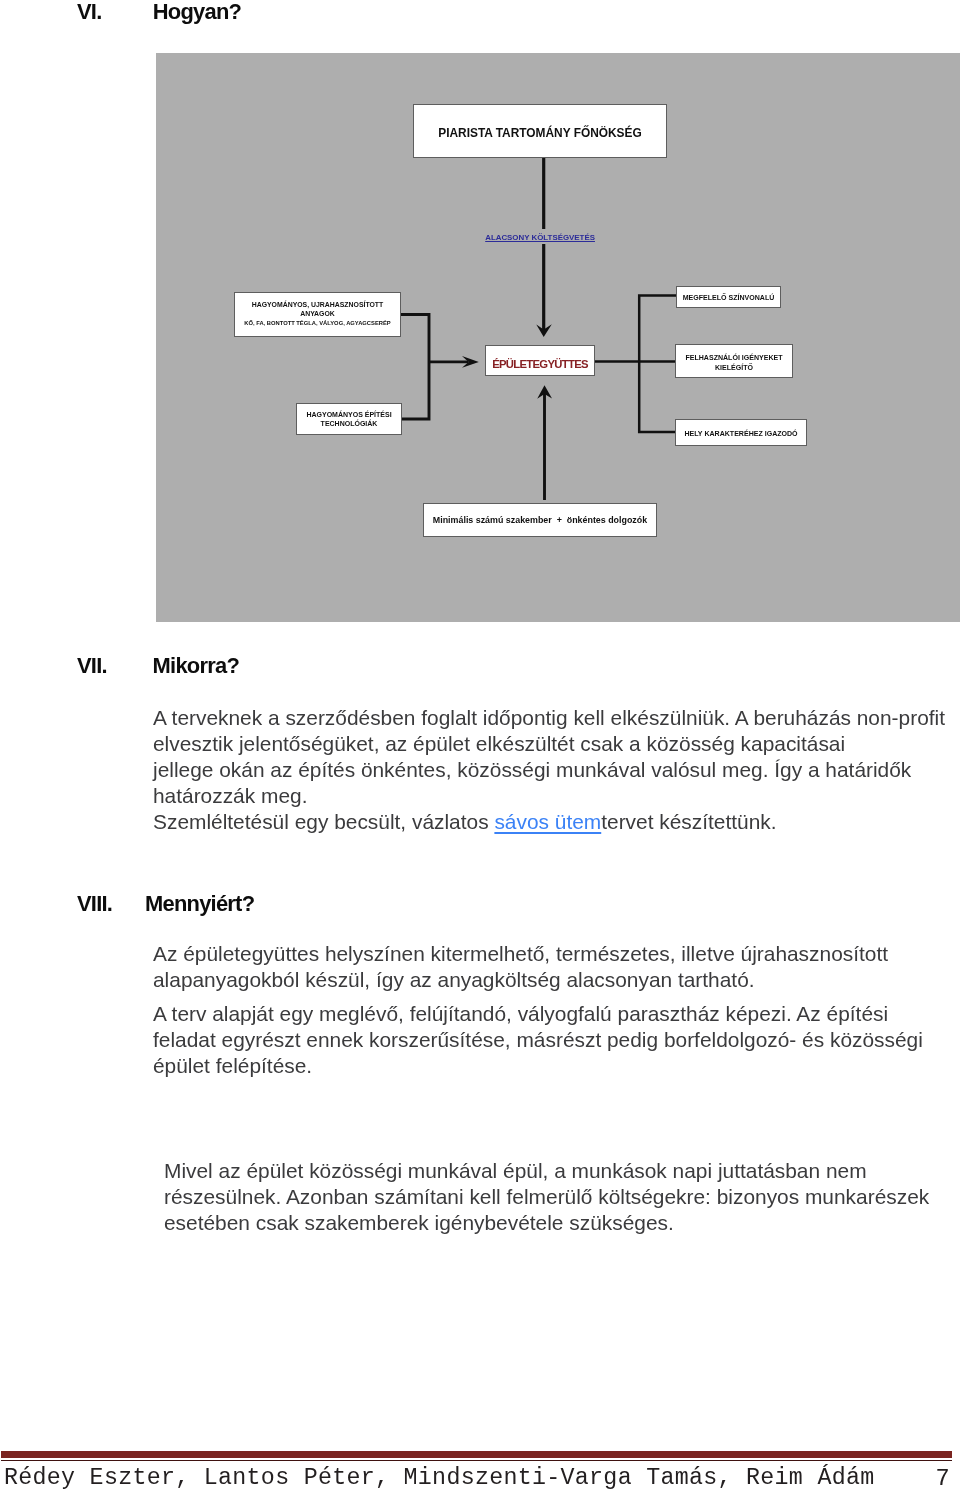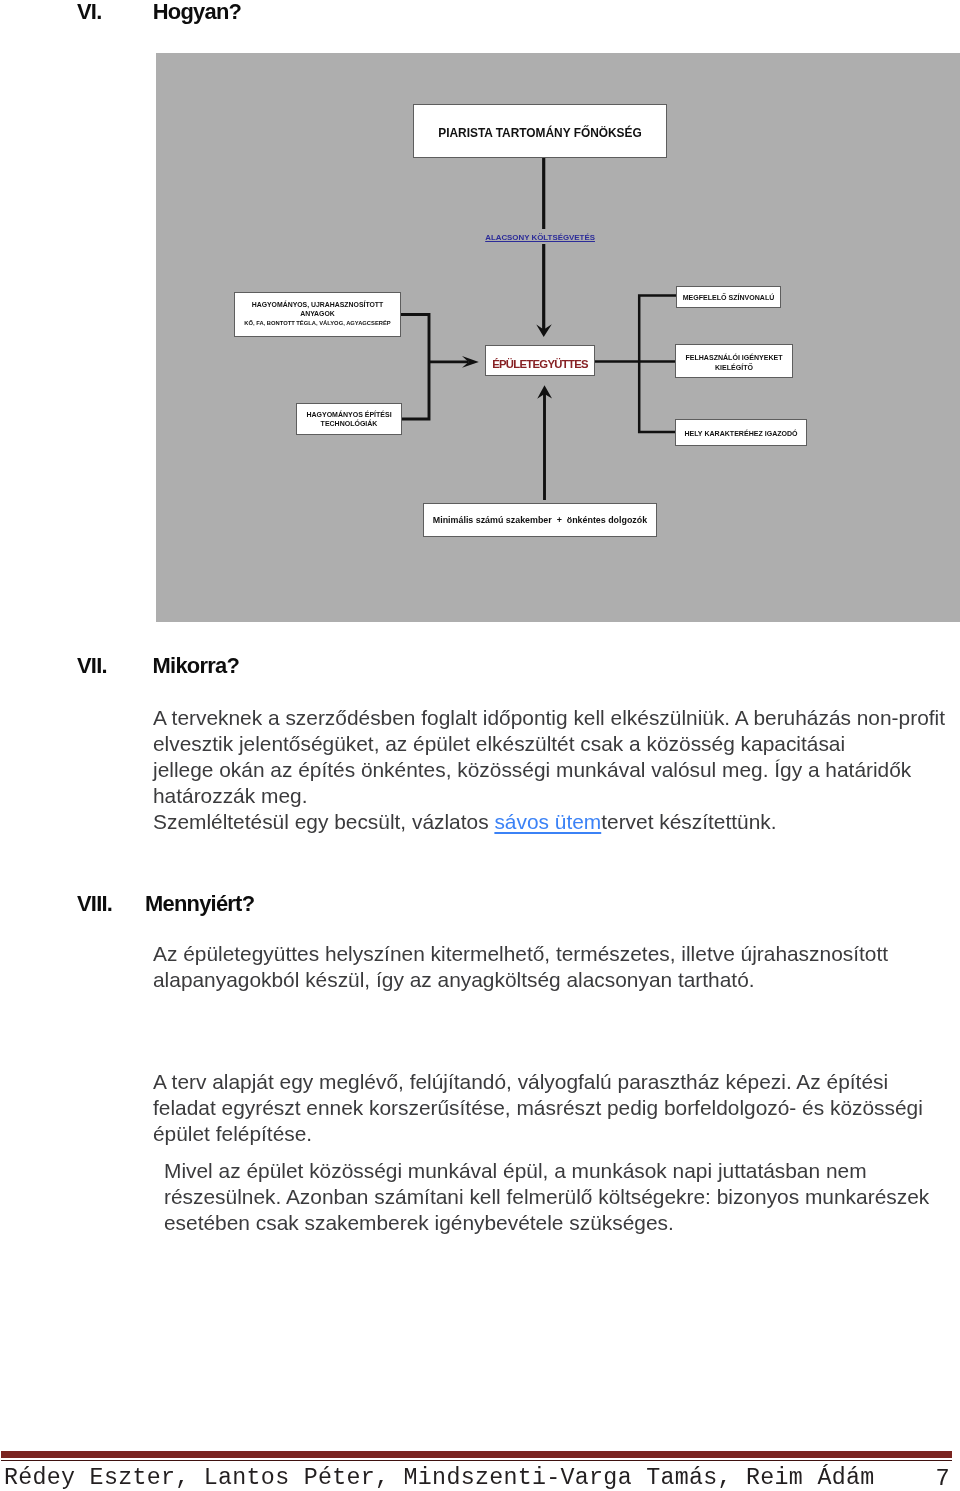--- a/index.html
+++ b/index.html
@@ -121,21 +121,21 @@
 
   <div class="heading" style="left:77px;top:890.5px;">
     <span class="num">VIII.</span>
     <span class="ttl" style="left:68px;">Mennyiért?</span>
   </div>
 
   <div class="para" style="left:153px;top:941px;">
     <span class="l">Az épületegyüttes helyszínen kitermelhető, természetes, illetve újrahasznosított</span>
     <span class="l">alapanyagokból készül, így az anyagköltség alacsonyan tartható.</span>
   </div>
-  <div class="para" style="left:153px;top:1069px;">
+  <div class="para" style="left:153px;top:1001px;">
     <span class="l">A terv alapját egy meglévő, felújítandó, vályogfalú parasztház képezi. Az építési</span>
     <span class="l">feladat egyrészt ennek korszerűsítése, másrészt pedig borfeldolgozó- és közösségi</span>
     <span class="l">épület felépítése.</span>
   </div>
   <div class="para" style="left:153px;top:1158px;margin-left:11px;">
     <span class="l">Mivel az épület közösségi munkával épül, a munkások napi juttatásban nem</span>
     <span class="l">részesülnek. Azonban számítani kell felmerülő költségekre: bizonyos munkarészek</span>
     <span class="l">esetében csak szakemberek igénybevétele szükséges.</span>
   </div>
 

